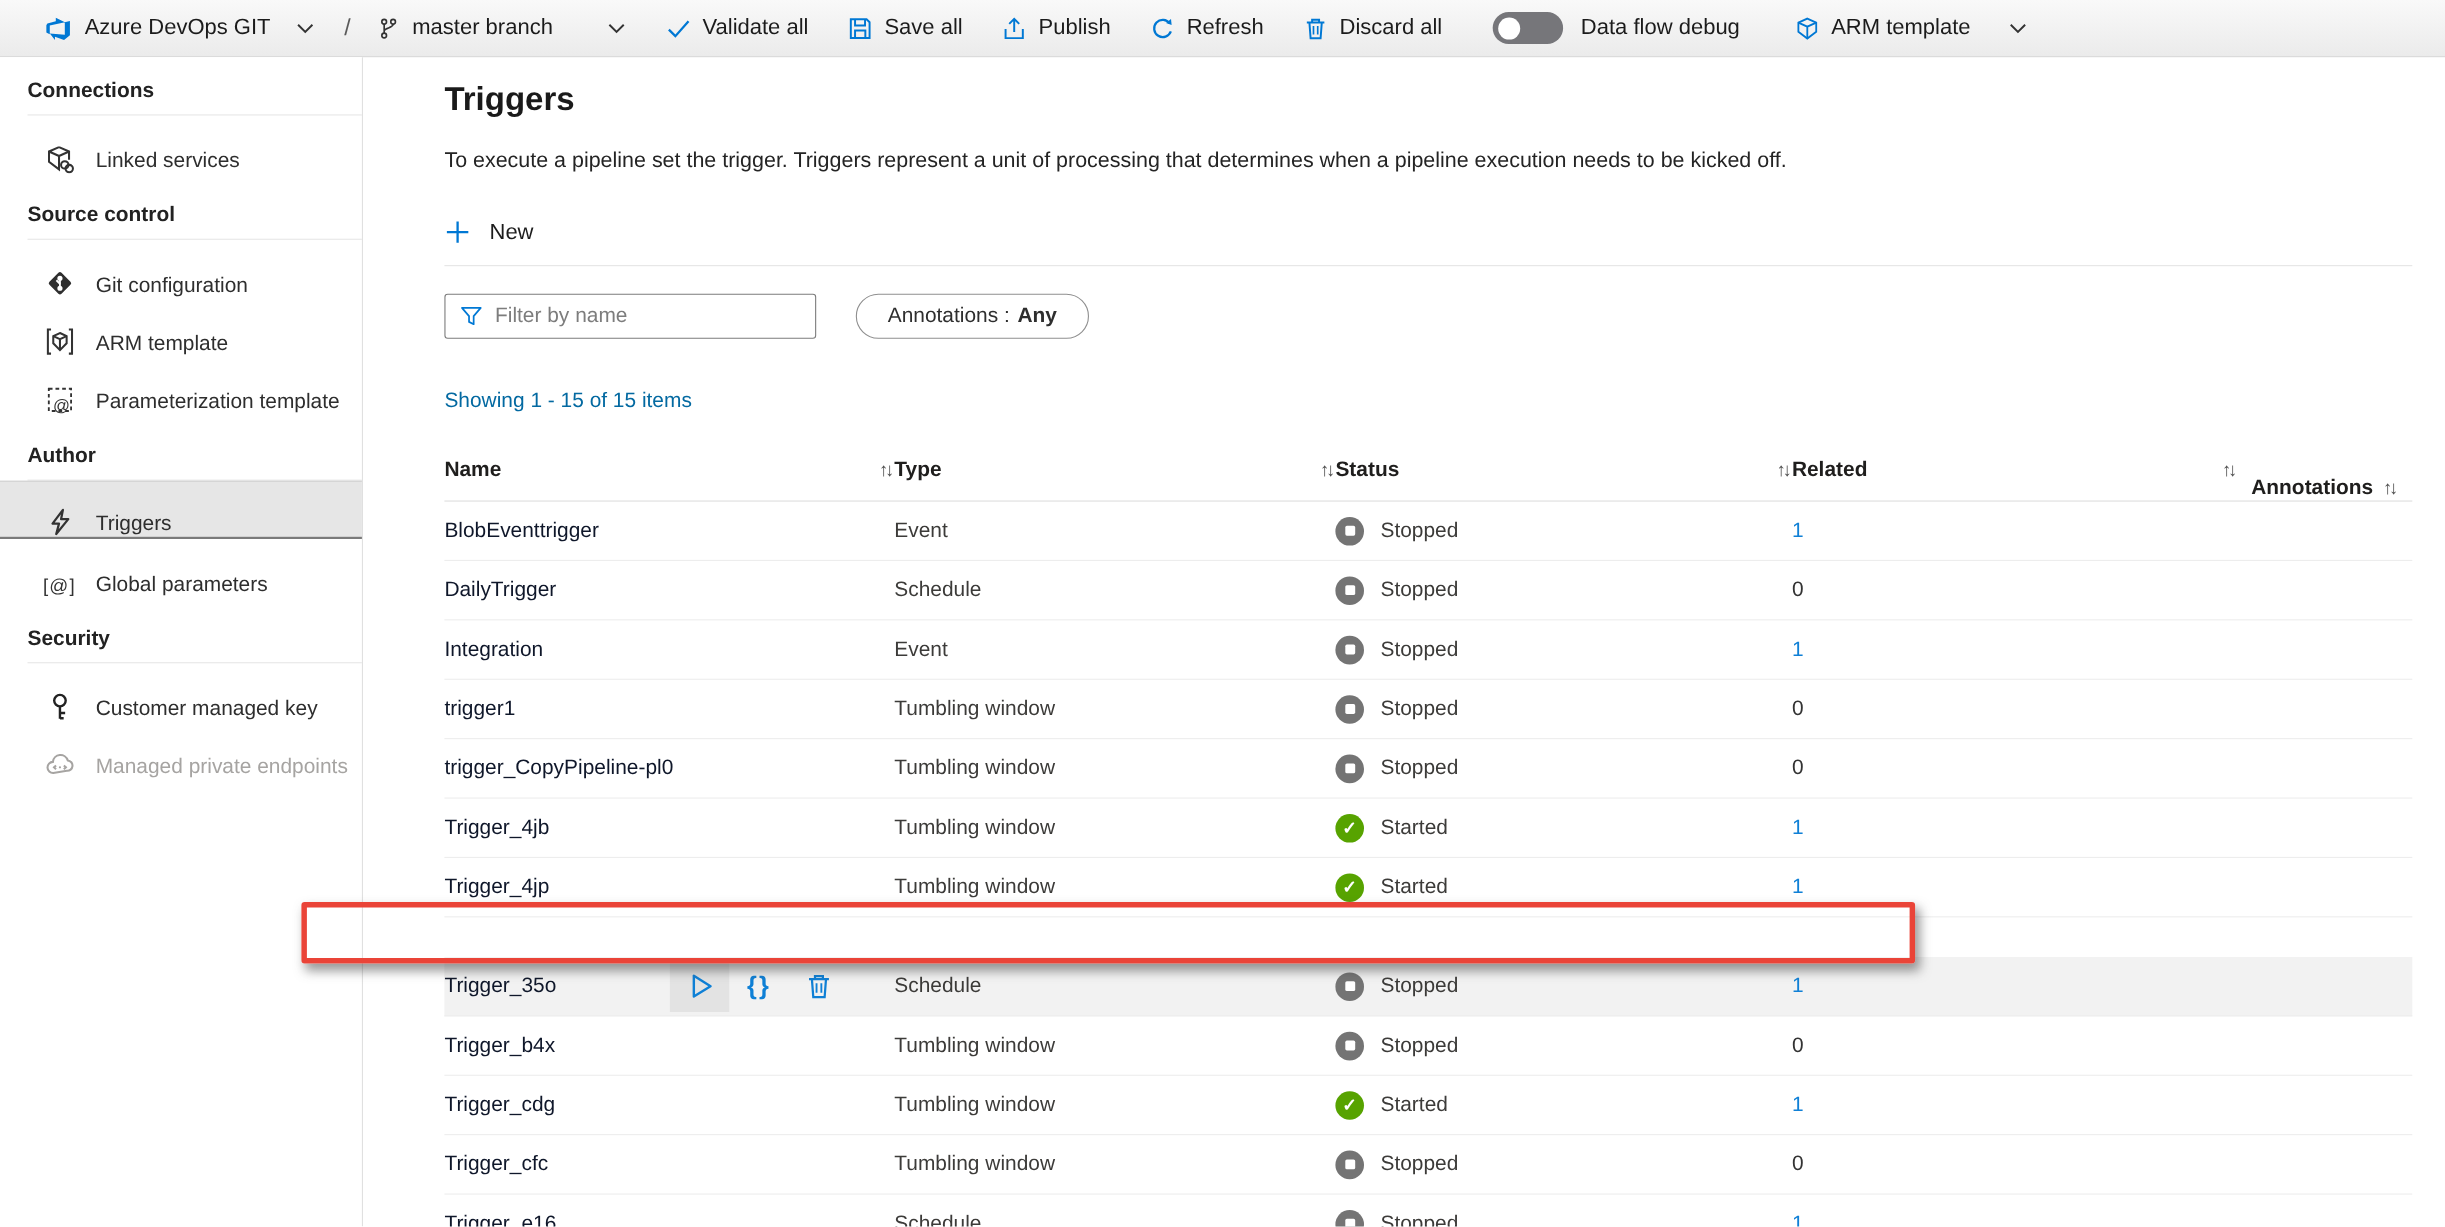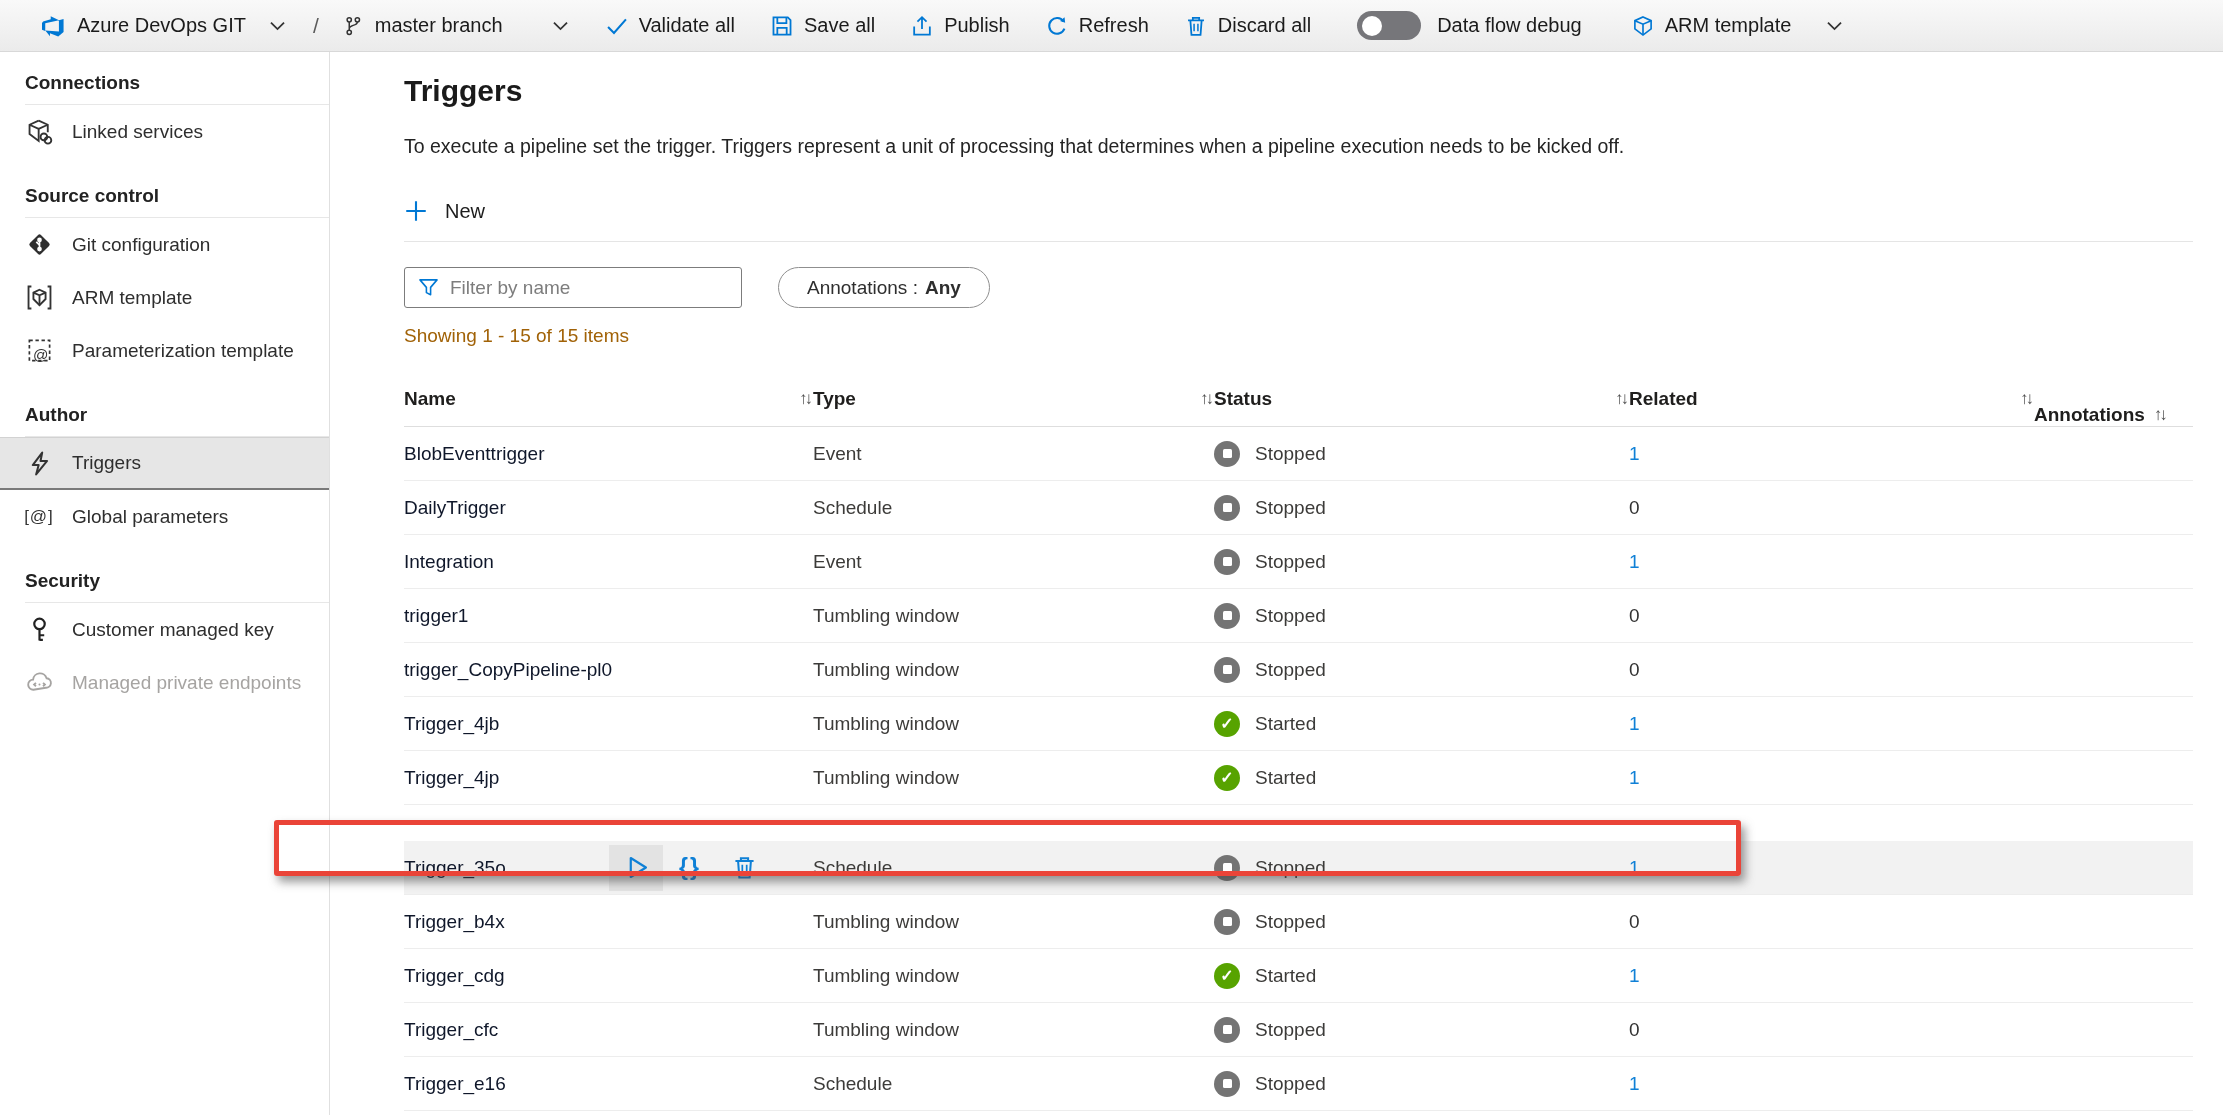--- a/index.html
+++ b/index.html
@@ -28,45 +28,45 @@
   .tb-chev3 { margin-left:34px; display:flex; cursor:pointer; }
 
   
   .sidebar {
     position:absolute; top:52px; left:0; width:330px; bottom:0;
     border-right:1px solid #e0e0e0; background:#fff; padding-top:20px;
   }
   .side-section { margin-bottom:27px; }
   .side-title { font-weight:700; font-size:19px; color:#222; padding:0 0 10px 25px; }
   .side-divider { border-top:1px solid #e7e7e7; margin-left:25px; }
-  .side-item { height:53px; display:flex; align-items:center; gap:19px; padding-left:25px; font-size:19px; color:#2e2e2e; cursor:pointer; }
+  .side-item { height:53px; display:flex; align-items:flex-end; gap:19px; padding-left:40px; font-size:19px; color:#2e2e2e; cursor:pointer; }
   .side-item .si-ico { width:28px; display:flex; justify-content:center; flex:none; }
   .side-item.selected { background:#e6e6e6; border-top:1px solid #d2d2d2; border-bottom:2px solid #7a7a7a; }
   .side-item.disabled { color:#a6a4a2; cursor:default; }
   .glyph-params { font-size:17px; color:#333; letter-spacing:1px; }
 
   
   .main { position:absolute; top:52px; left:331px; right:0; bottom:0; padding:0 30px 0 73px; }
   .page-title { font-size:30px; font-weight:600; color:#1a1a1a; margin-top:22px; }
   .page-desc { font-size:19.5px; color:#242424; margin-top:27px; }
   .new-btn { margin-top:33px; display:inline-flex; align-items:center; gap:17px; font-size:20px; color:#1c1c1c; cursor:pointer; height:40px; }
   .section-hr { border:none; border-top:1px solid #e5e5e5; margin-top:10px; }
   .controls { margin-top:25px; display:flex; align-items:center; gap:36px; }
   .filter-box { width:338px; height:41px; border:1px solid #7c7c7c; border-radius:3px; display:flex; align-items:center; padding:0 13px; gap:11px; background:#fff; }
   .filter-box input { border:none; outline:none; font-size:19px; width:100%; font-family:inherit; color:#333; background:transparent; }
   .filter-box input::placeholder { color:#7d7d7d; }
   .chip { height:41px; border:1px solid #8f8f8f; border-radius:21px; padding:0 28px; display:flex; align-items:center; font-size:19px; color:#2e2e2e; gap:7px; cursor:pointer; background:#fff; }
   .chip b { font-weight:700; }
-  .showing { margin-top:17px; font-size:19px; color:#a16207; }
+  .showing { margin-top:46px; font-size:19px; color:#0369a1; }
 
   
   .thead, .trow { display:grid; grid-template-columns:409px 401px 415px 405px 1fr; align-items:center; }
   .thead { margin-top:24px; height:56px; border-bottom:1px solid #dedede; font-size:19px; font-weight:600; color:#1f1e1d; }
   .th { display:flex; align-items:center; gap:9px; cursor:pointer;justify-content:space-between; }
-  .th.right { justify-content:flex-start;margin-top:32px; }
+  .th.right { justify-content:center;margin-top:32px; }
   .sort { color:#4f4f4f; font-size:17px; letter-spacing:-3px; font-weight:400; padding-right:3px; }
   .trow { height:54px; border-bottom:1px solid #ededed; font-size:19px; }
   .trow.hl { background:#f2f2f2;margin-top:36px; }
   .name-cell { display:flex; align-items:center; }
   .name-link { color:#0f172a; text-decoration:none; cursor:pointer; }
   .row-actions { display:inline-flex; align-items:center; margin-left:auto; margin-right:42px; }
   .act { width:54px; height:46px; display:flex; align-items:center; justify-content:center; cursor:pointer; }
   .act.playbg { background:#e3e3e3; }
   .braces { color:#0f80d6; font-size:23px; font-weight:600; letter-spacing:2px; }
   .type-cell { color:#3c3b39; }

